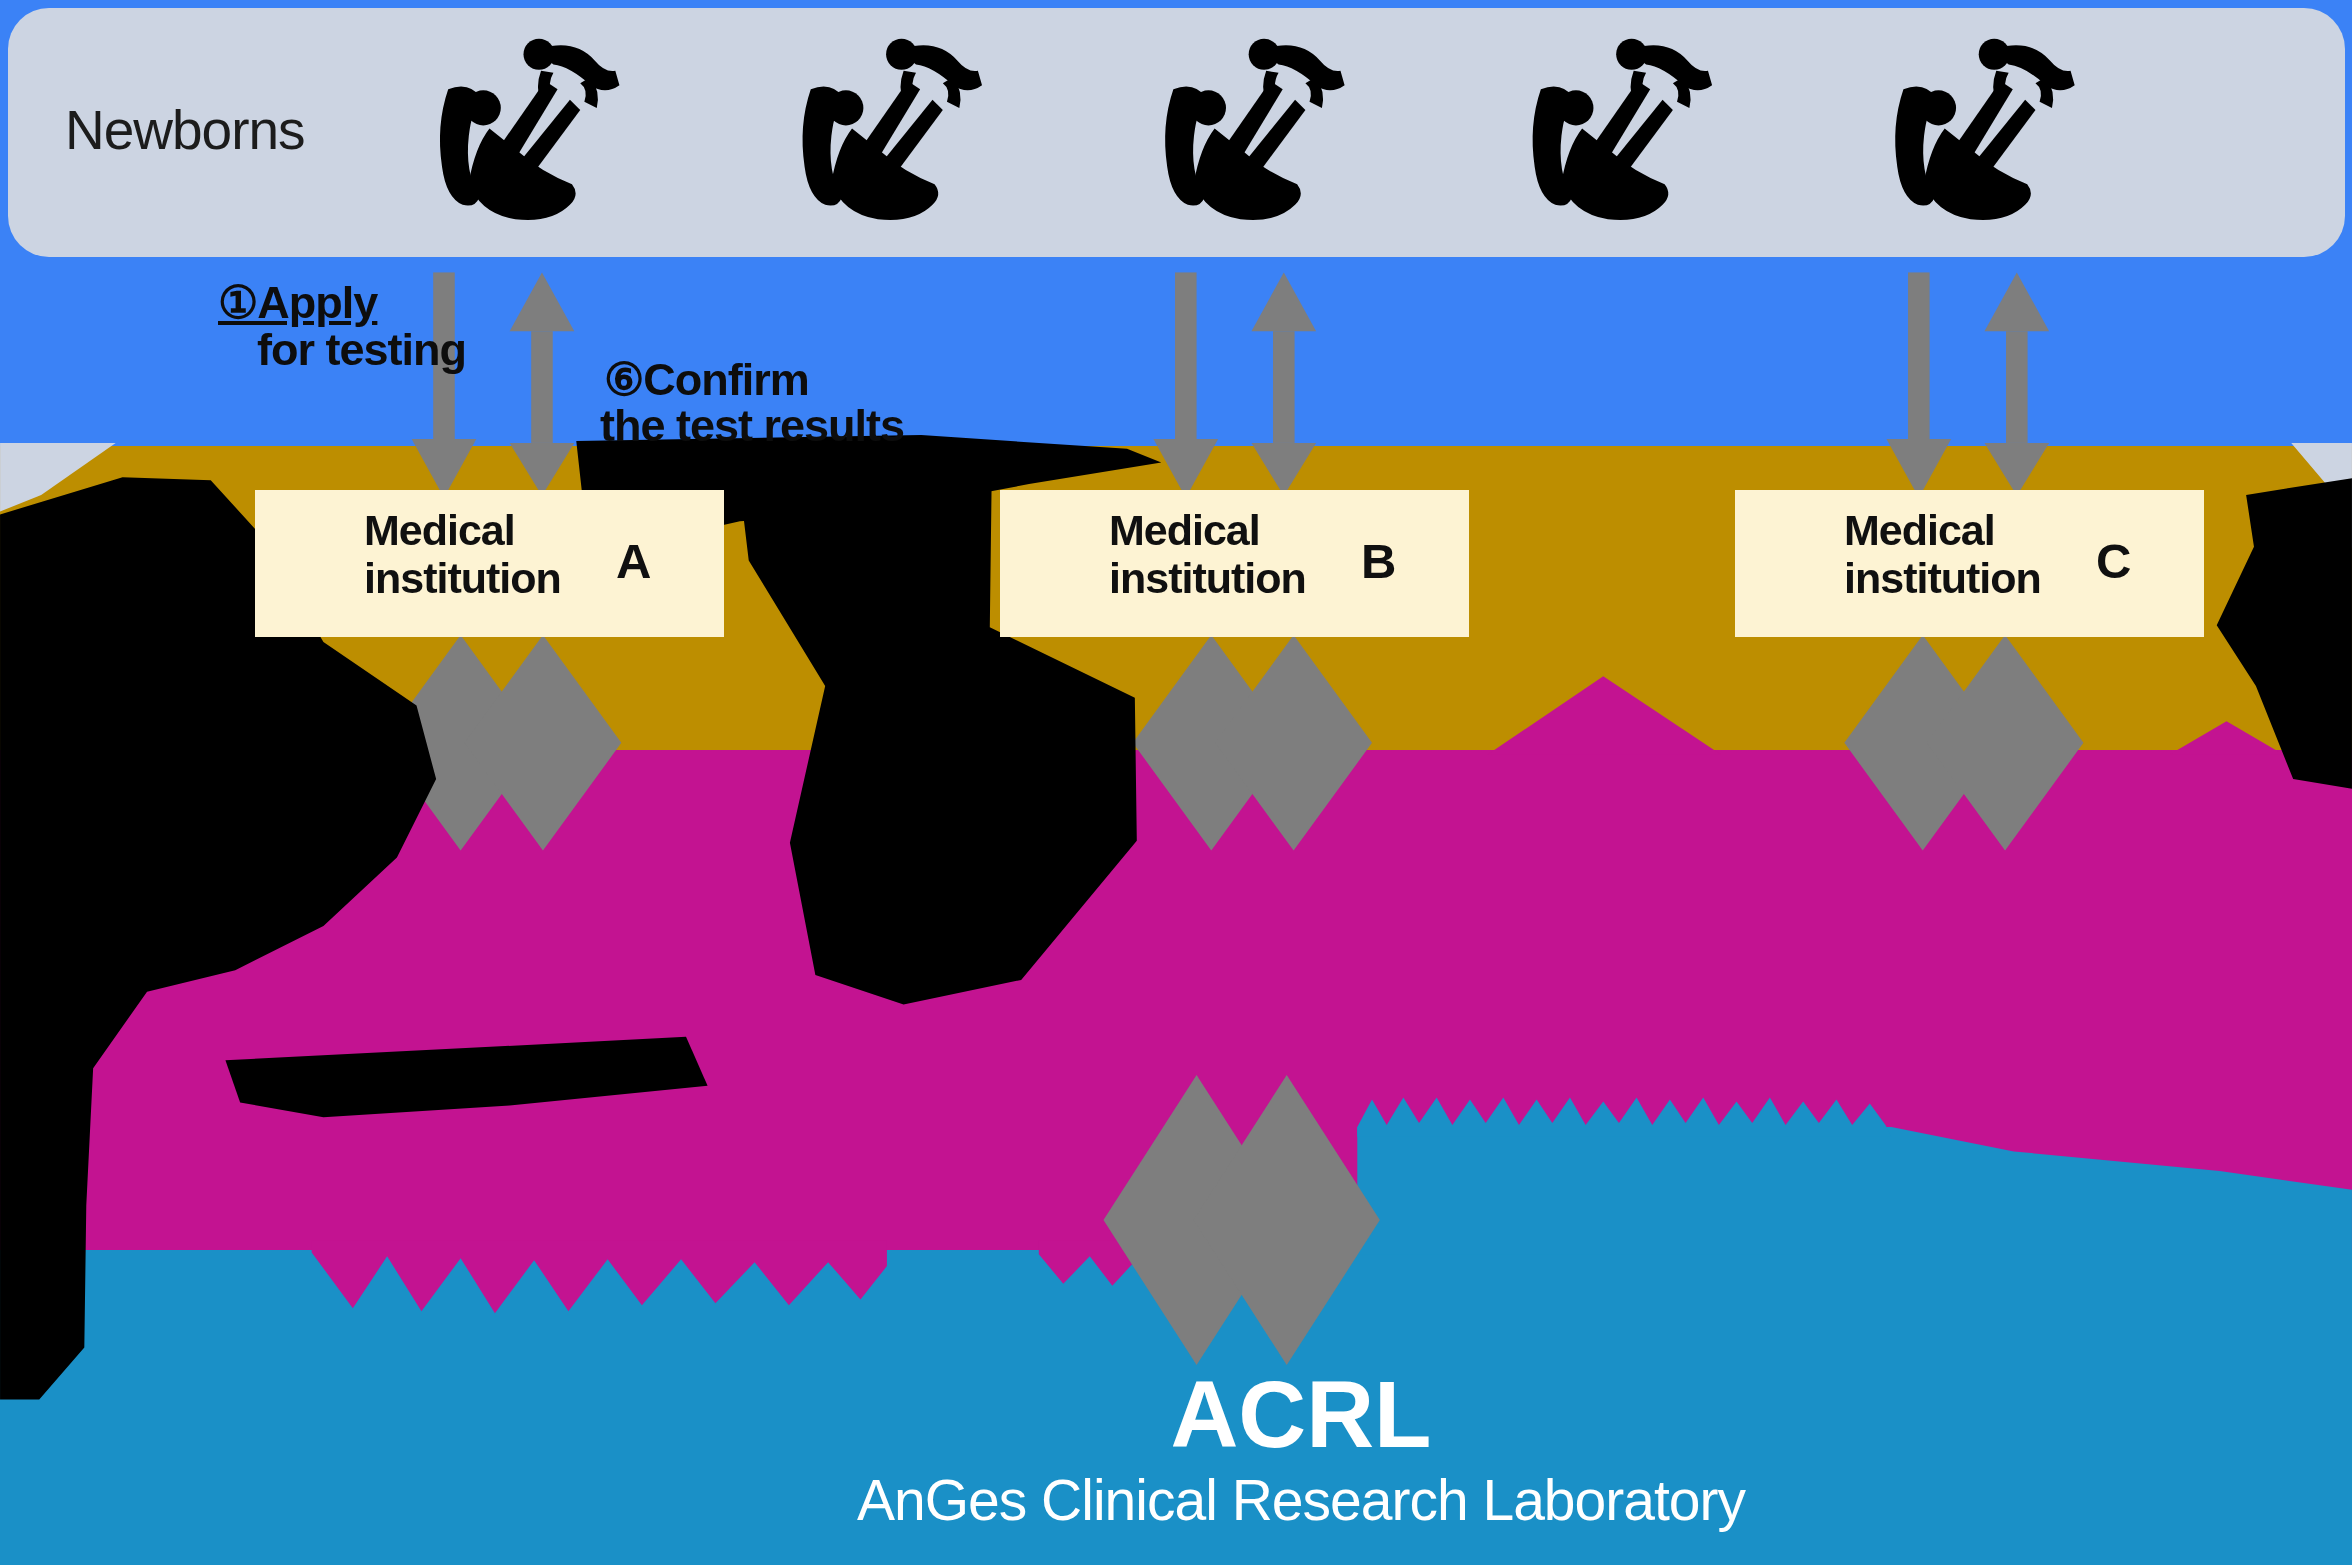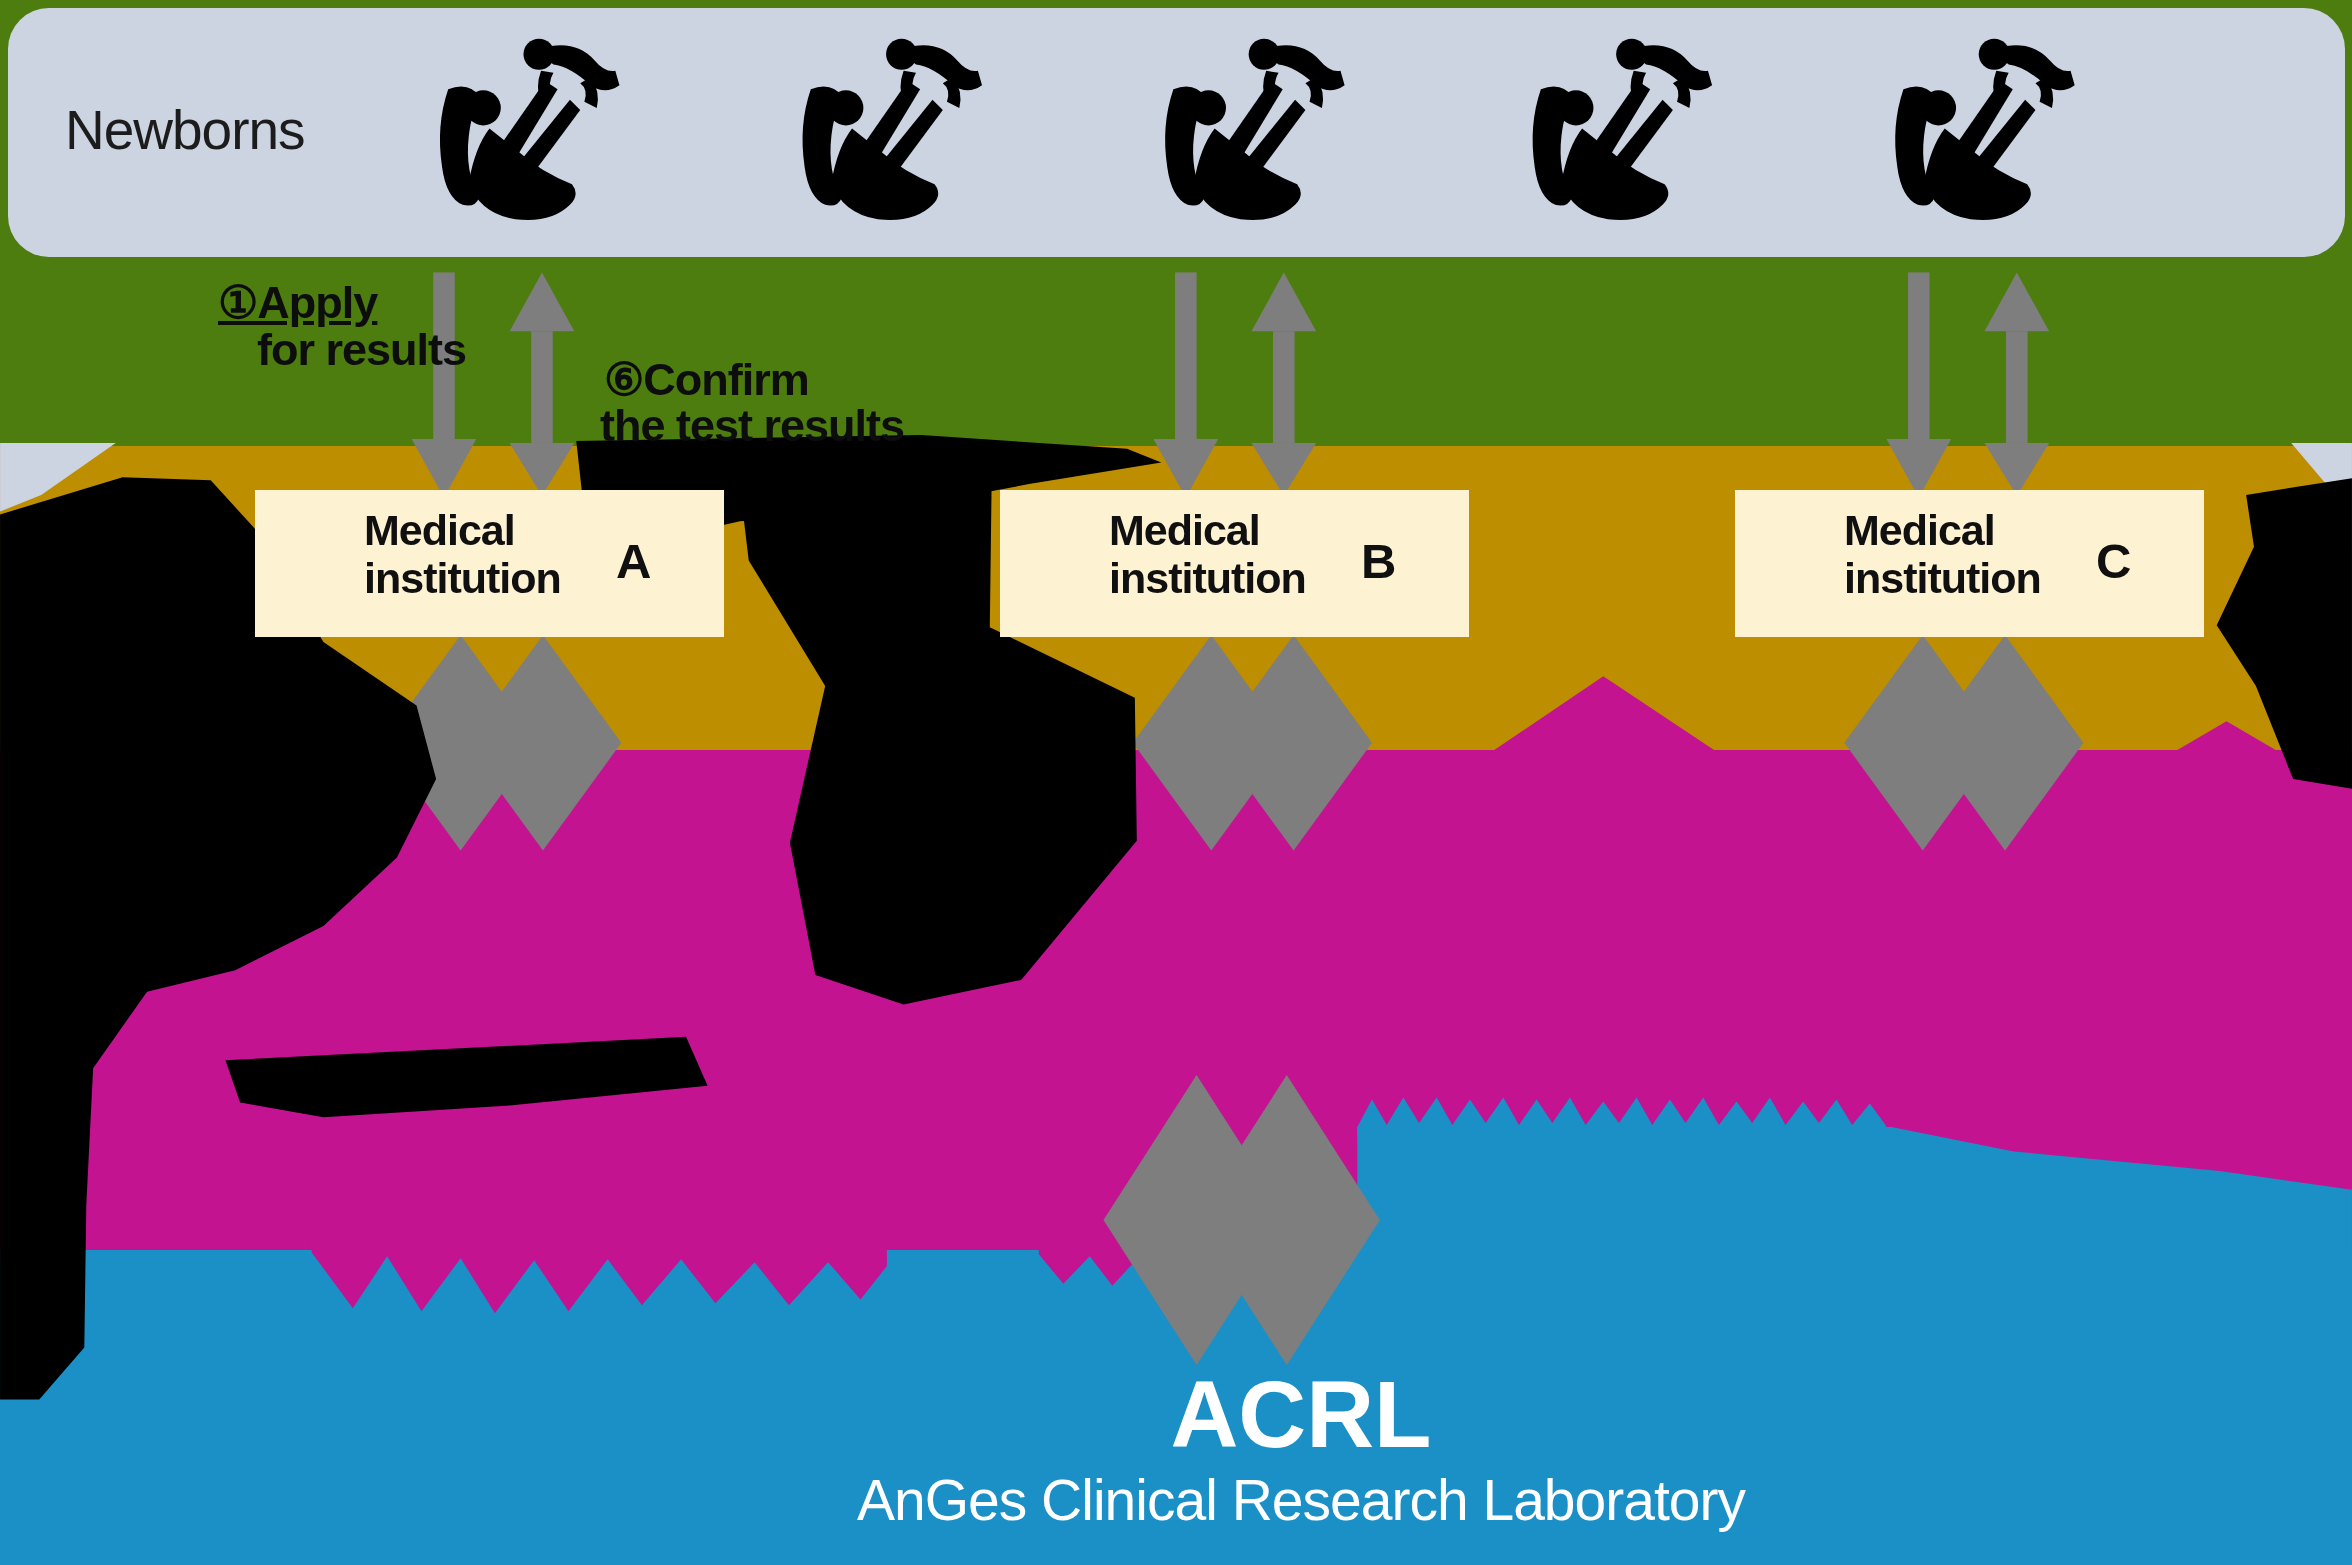--- a/index.html
+++ b/index.html
@@ -8,21 +8,21 @@
     --c-cream:#fdf3d3;
     --c-magenta:#c31391;
     --c-blue:#1a90c7;
     --c-gray:#7e7e7e;
     --c-text:#101010;
     --c-white:#ffffff;
   }
   html,body{margin:0;padding:0;background:#fff;}
   .canvas{
     position:relative;width:2352px;height:1565px;overflow:hidden;
-    font-family:"Liberation Sans", sans-serif;background:#4d7c0f;
+    font-family:"Liberation Sans", sans-serif;background:#3b82f6;
   }
   .band{position:absolute;left:0;width:2352px;}
   .band-newborns{top:7.8px;left:7.8px;width:2337px;height:249px;background:var(--c-newborn-band);border-radius:41px;}
   .band-gold{top:446px;height:304px;background:var(--c-gold);}
   .band-magenta{top:750px;height:500px;background:var(--c-magenta);}
   .band-blue{top:1250px;height:316px;background:var(--c-blue);}
 
   .newborns-label{
     position:absolute;left:65px;top:98px;font-size:55px;font-weight:500;
     color:#1c1c1c;letter-spacing:-1px;z-index:6;
@@ -180,21 +180,21 @@
       <path d="M752,472 L950,458 L1012,482 L1010,640 L1158,712 L1160,858 L1042,1000 L922,1025 L832,995
                L806,860 L842,700 L764,572 Z"></path>
       <path d="M230,1082 L700,1058 L722,1108 L520,1128 L330,1140 L245,1125 Z"></path>
       <path d="M2292,505 L2400,488 L2400,805 L2340,795 L2302,700 L2262,638 L2300,558 Z"></path>
     </g>
   </svg>
 
   <div class="newborns-label">Newborns</div>
 
   <div class="flow-line" id="apply-1">①Apply</div>
-  <div class="flow-line" id="apply-2">for results</div>
+  <div class="flow-line" id="apply-2">for testing</div>
   <div class="flow-line" id="confirm-1">⑥Confirm</div>
   <div class="flow-line" id="confirm-2">the test results</div>
 
   <div class="inst-box" id="inst-a">
     <div class="name">
       <span>Medical</span><br>
       <span>institution</span>
     </div>
     <div class="letter">A</div>
   </div>

